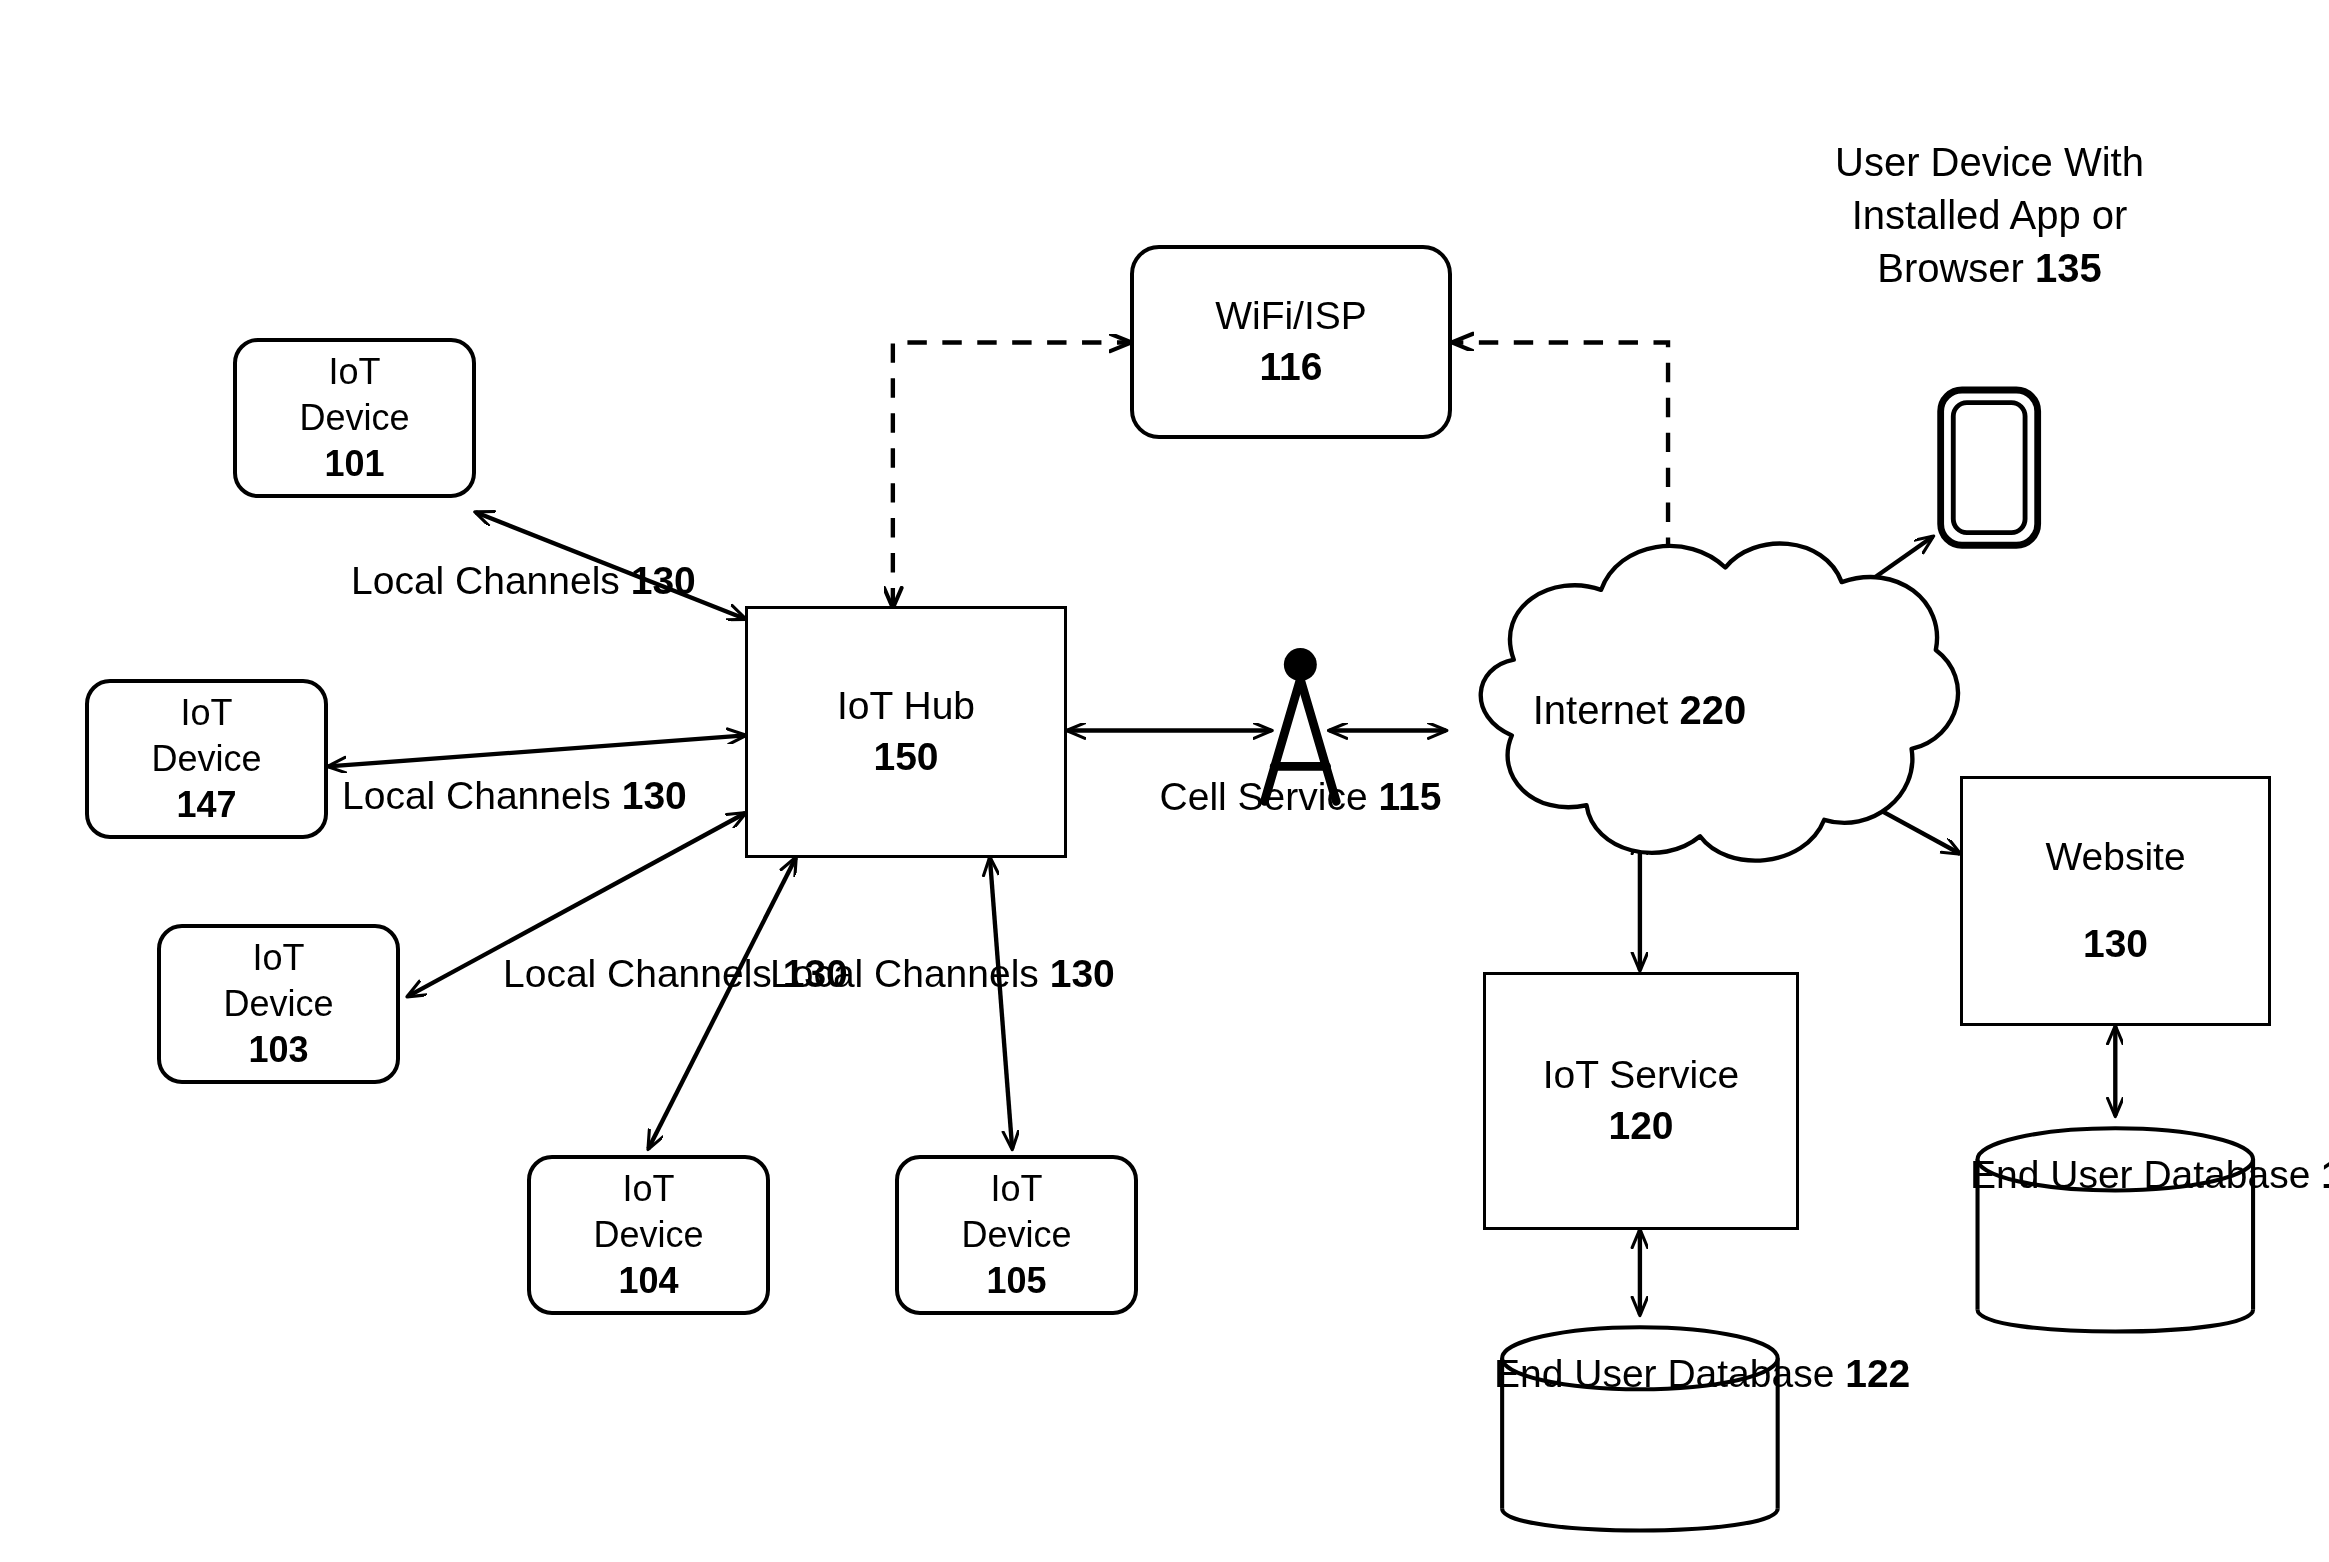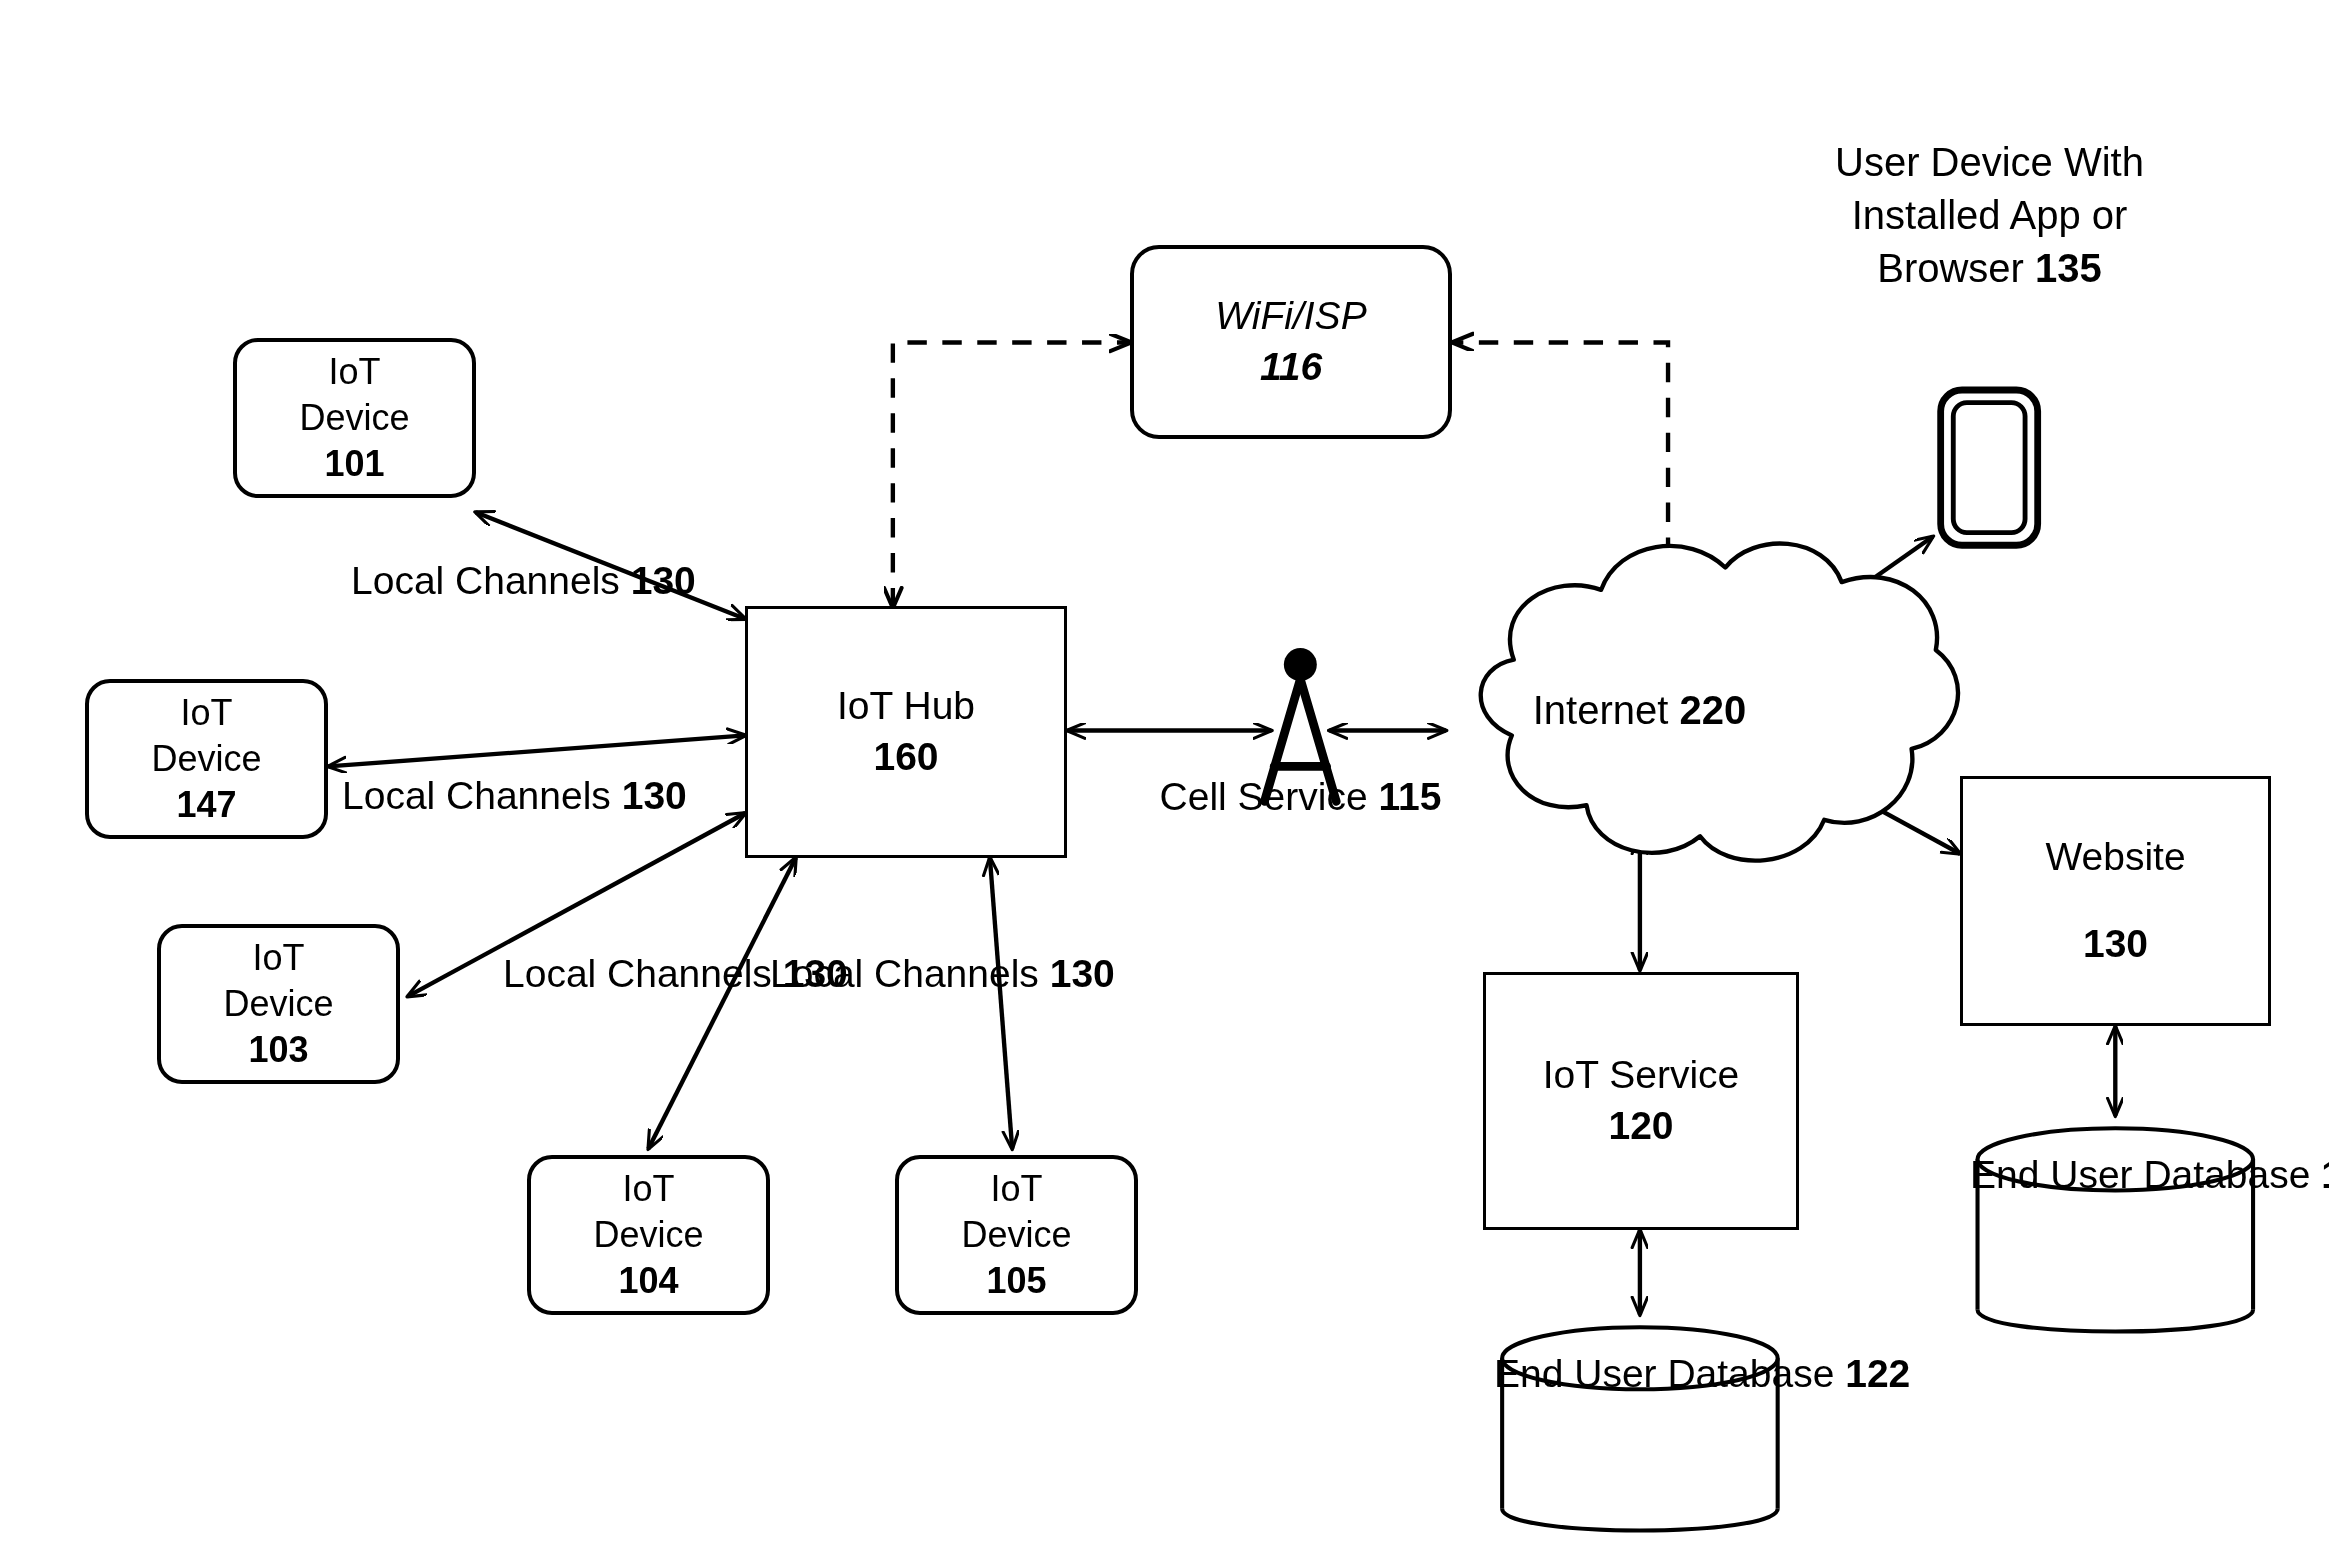--- a/index.html
+++ b/index.html
@@ -54,21 +54,20 @@
     border-radius: 0;
     font-size: 39px;
     line-height: 1.3;
   }
   
   .rbox {
     border: 4.9px solid #000;
     border-radius: 29px;
     font-size: 39px;
     line-height: 1.3;
-    font-style: italic;
   }
   .num {
     font-weight: bold;
   }
   .caption {
     position: absolute;
     text-align: center;
     font-size: 39px;
     line-height: 1.28;
     white-space: nowrap;
@@ -206,21 +205,21 @@
   </div>
 
   <div class="node dev" style="left:895px; top:1155px; width:243px; height:160px;">
     <span class="ln">IoT</span>
     <span class="ln">Device</span>
     <span class="ln num">105</span>
   </div>
 
   <div class="node proc" style="left:745px; top:606px; width:322px; height:252px;">
     <span class="ln">IoT Hub</span>
-    <span class="ln num">160</span>
+    <span class="ln num">150</span>
   </div>
 
   <div class="node rbox" style="left:1130px; top:245px; width:322px; height:194px;">
     <span class="ln">WiFi/ISP</span>
     <span class="ln num">116</span>
   </div>
 
   <div class="caption" style="left:1155px; top:772px; width:291px;">
     <span class="ln">Cell</span>
     <span class="ln">Service</span>

